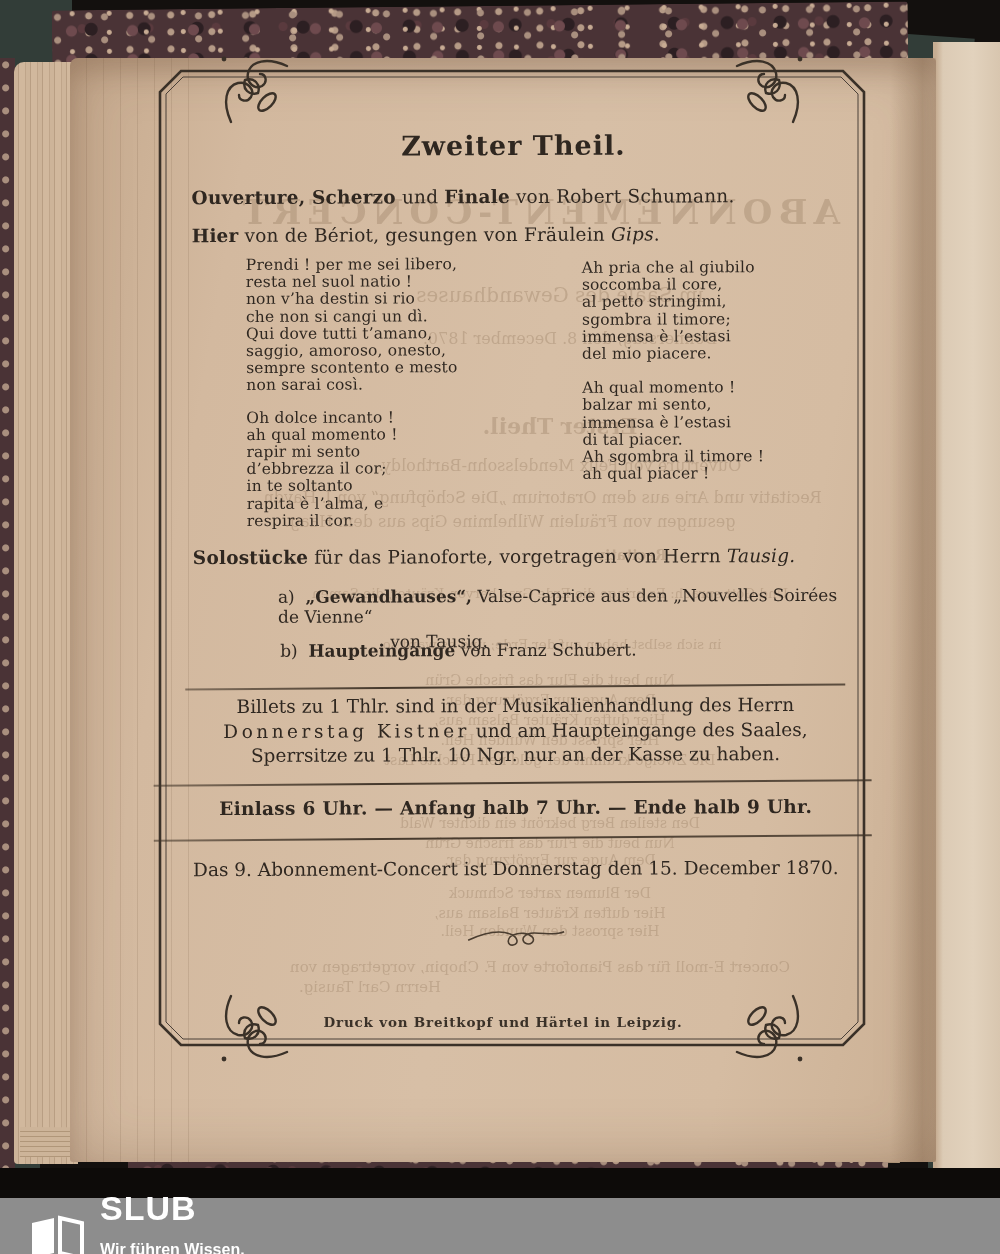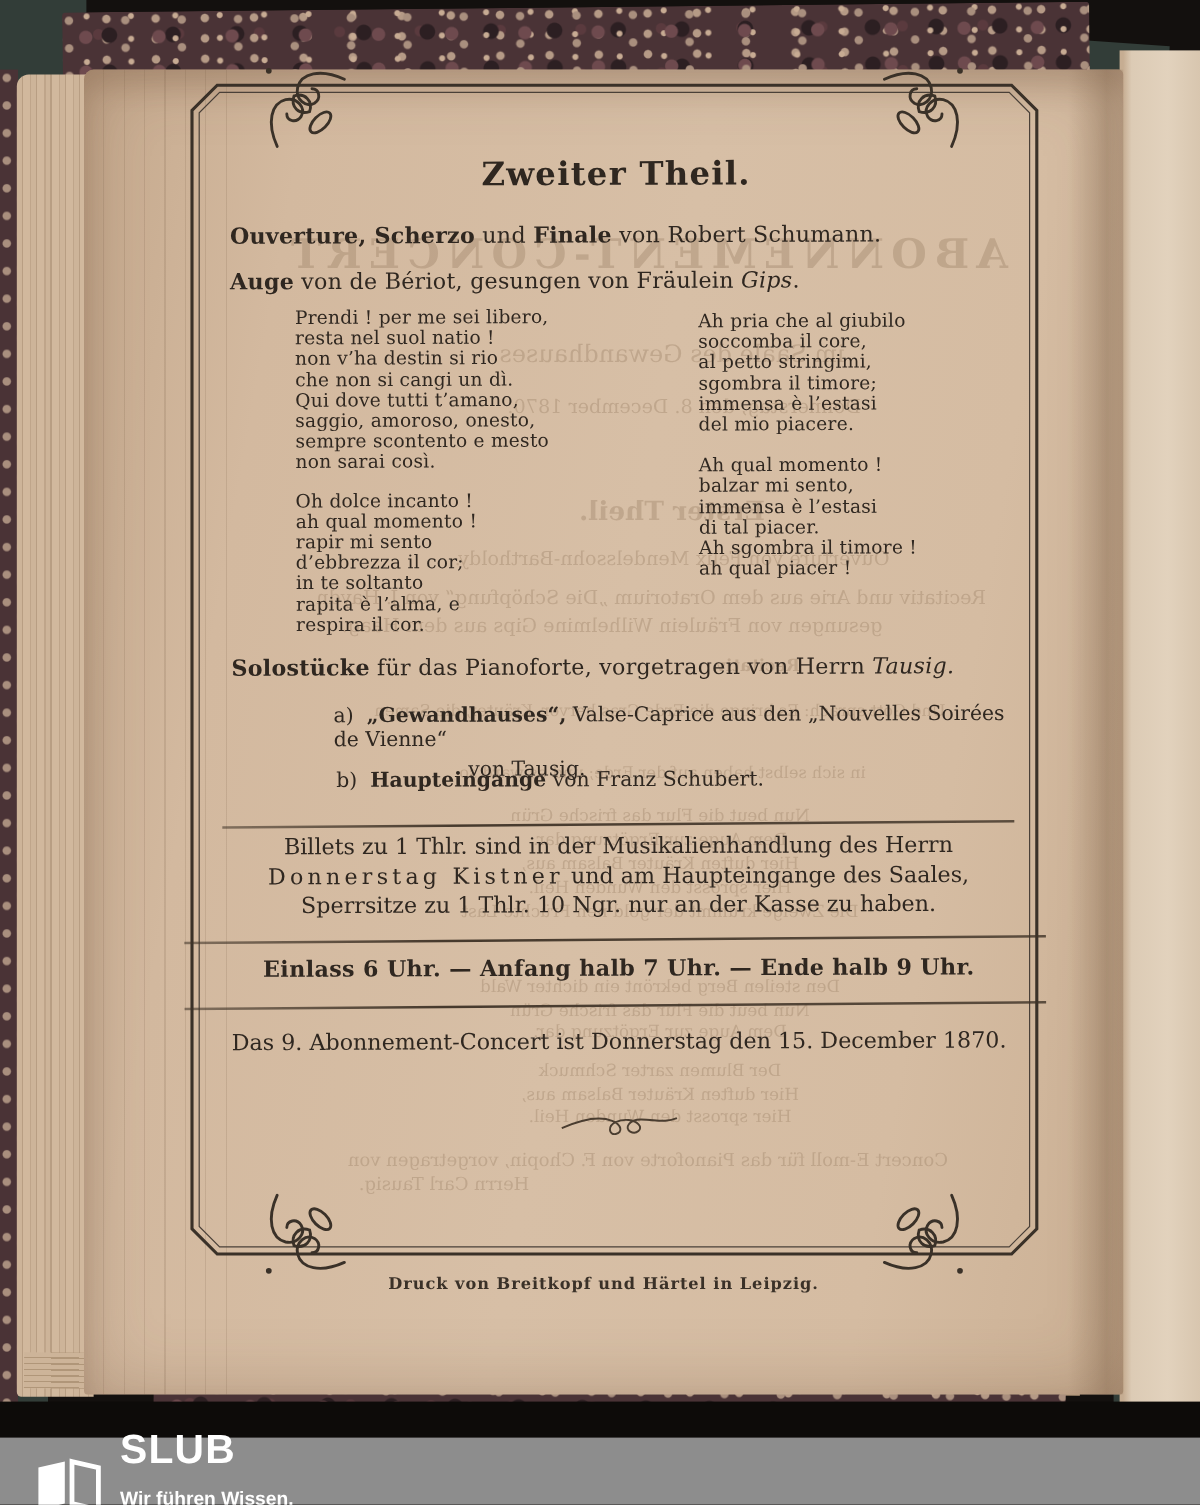--- a/index.html
+++ b/index.html
@@ -84,21 +84,21 @@
   .i{font-style:italic;}
   .sp{letter-spacing:3.5px;}
   .poem{font-size:15.5px;line-height:17.2px;letter-spacing:.2px;}
   .poem .stanza{margin-bottom:15px;}
   .rule{left:0;height:2px;background:linear-gradient(90deg,rgba(62,50,38,.55),rgba(62,50,38,.95) 30%,rgba(62,50,38,.8));transform:rotate(-.25deg);}
   .center{text-align:center;}
   .billets{font-size:18.5px;line-height:24.5px;text-align:center;}
   .einlass{font-size:18.5px;font-weight:bold;letter-spacing:.3px;}
   .squiggle{left:280px;top:866px;width:100px;height:26px;}
   .squiggle svg{stroke:#4a3d30;fill:none;stroke-width:1.6;}
-  .imprint{position:absolute;left:0;top:1004px;width:866px;text-align:center;font-size:13.5px;font-weight:bold;letter-spacing:.8px;color:#3a3128;}
+  .imprint{position:absolute;left:0;top:956px;width:866px;text-align:center;font-size:13.5px;font-weight:bold;letter-spacing:.8px;color:#3a3128;}
 
   
   .ghost{position:absolute;transform:scaleX(-1);color:#8d7257;opacity:.3;text-align:center;filter:blur(.4px);white-space:nowrap;}
 
   
   .footer-black{position:absolute;left:0;top:1168px;width:1000px;height:86px;background:#0d0b09;}
   .footer-bar{
     position:absolute;left:0;top:1198px;width:1000px;height:56px;background:#8d8d8d;
     display:flex;align-items:center;justify-content:space-between;
     padding:0 28px;box-sizing:border-box;
@@ -201,21 +201,21 @@
 
     <div class="content">
 
       <div class="abs part-title">Zweiter Theil.</div>
 
       <div class="abs prog" style="top:128px;">
         <span class="b">Ouverture, Scherzo</span><span> und </span><span class="b">Finale</span><span> von Robert Schumann.</span>
       </div>
 
       <div class="abs prog" style="top:166px;">
-        <span class="b">Auge</span><span> von de Bériot, gesungen von Fräulein </span><span class="i">Gips</span><span>.</span>
+        <span class="b">Hier</span><span> von de Bériot, gesungen von Fräulein </span><span class="i">Gips</span><span>.</span>
       </div>
 
       <div class="abs poem" style="left:62px;top:198px;width:330px;">
         <div class="stanza">
             <div>Prendi !  per me sei libero,</div>
             <div>resta nel suol natio !</div>
             <div>non v’ha destin si rio</div>
             <div>che non si cangi un dì.</div>
             <div>Qui dove tutti t’amano,</div>
             <div>saggio, amoroso, onesto,</div>

